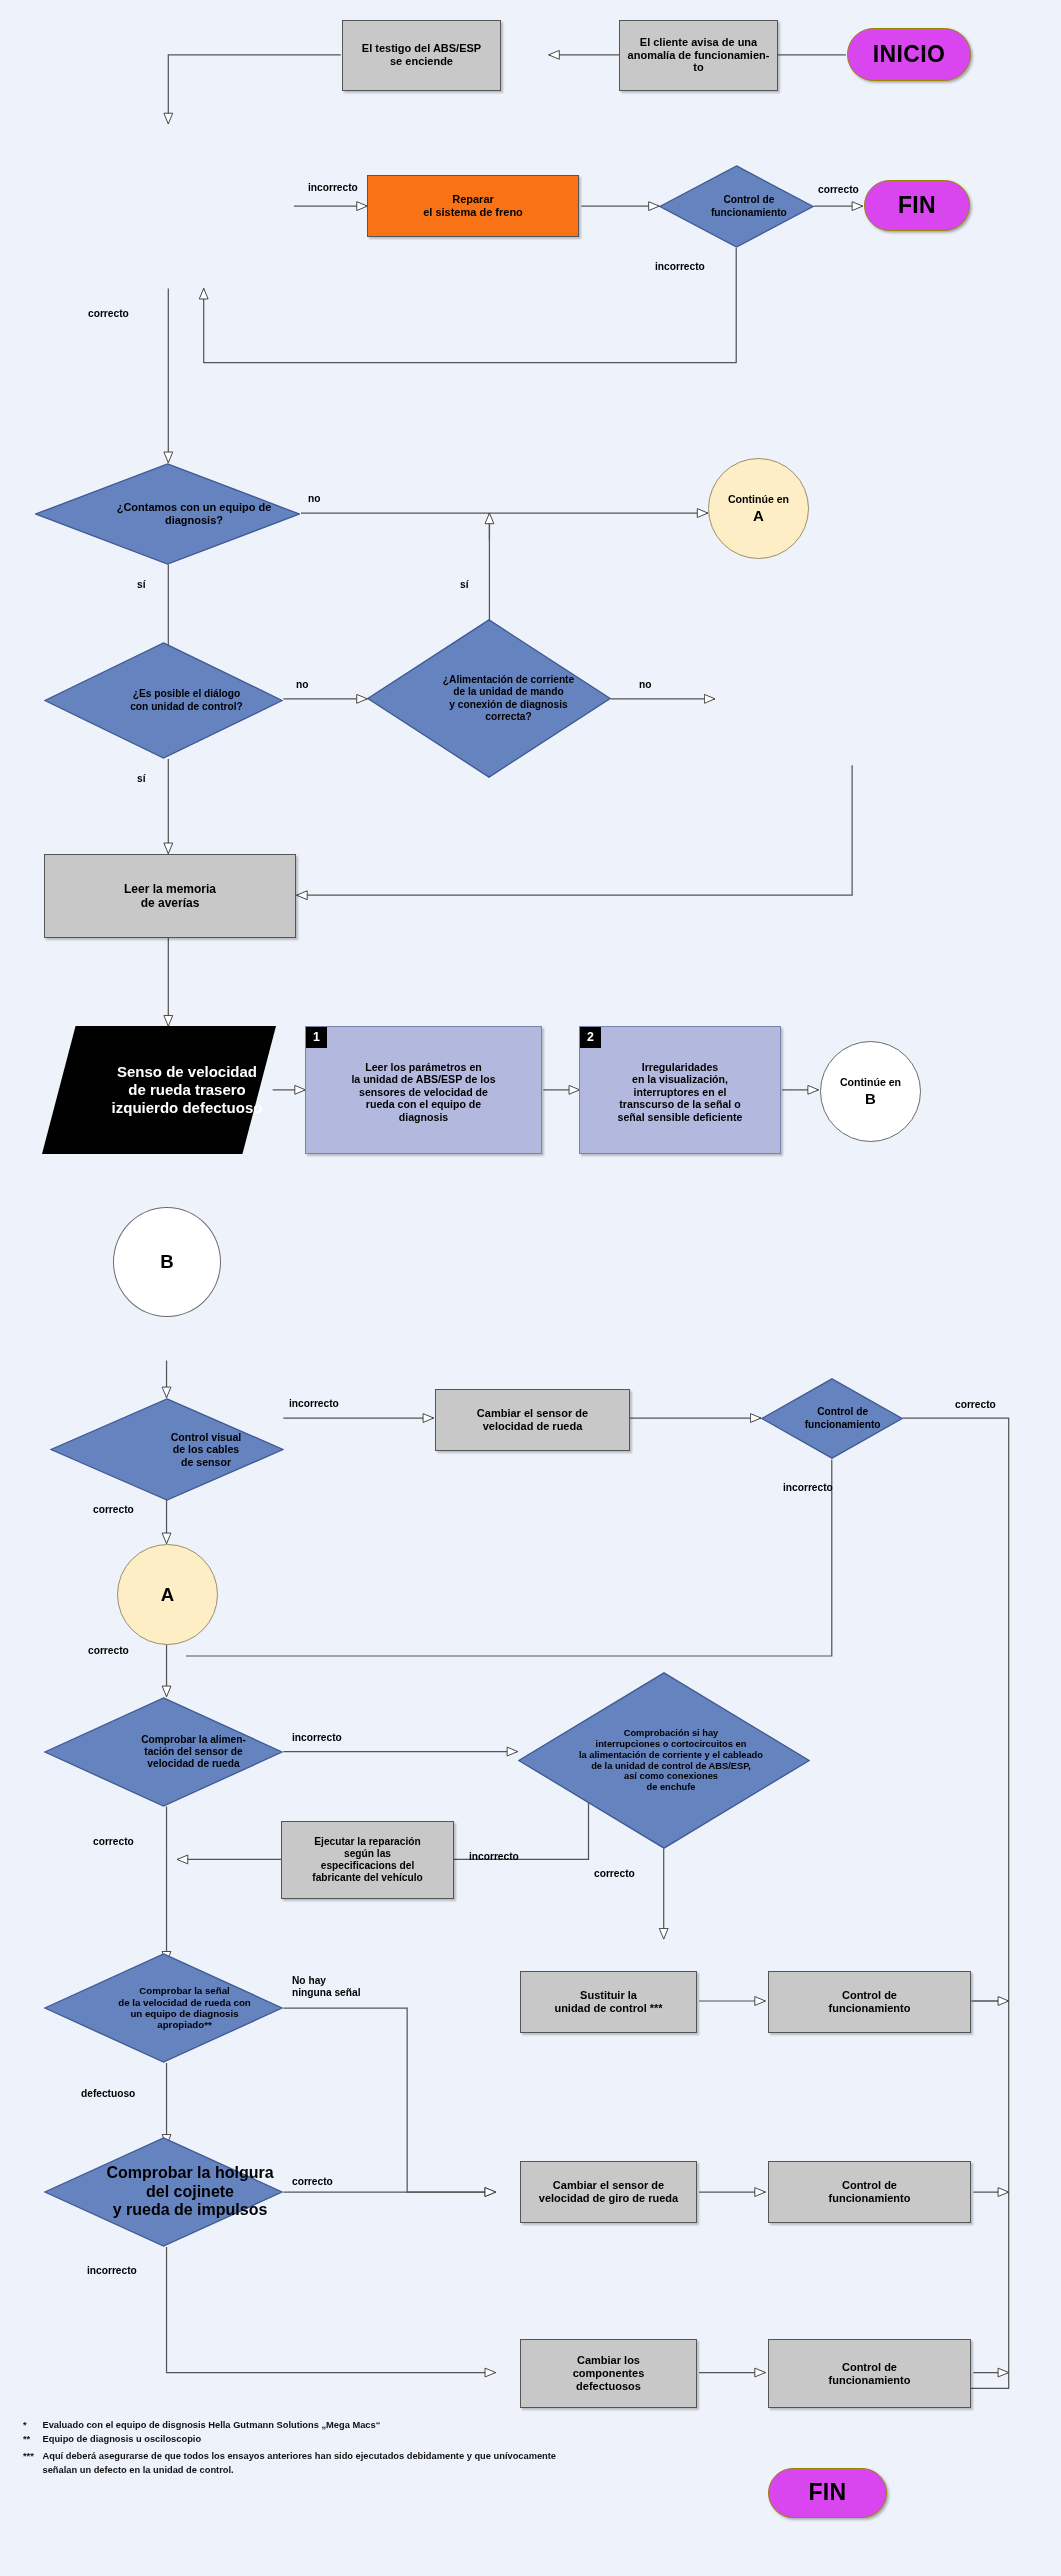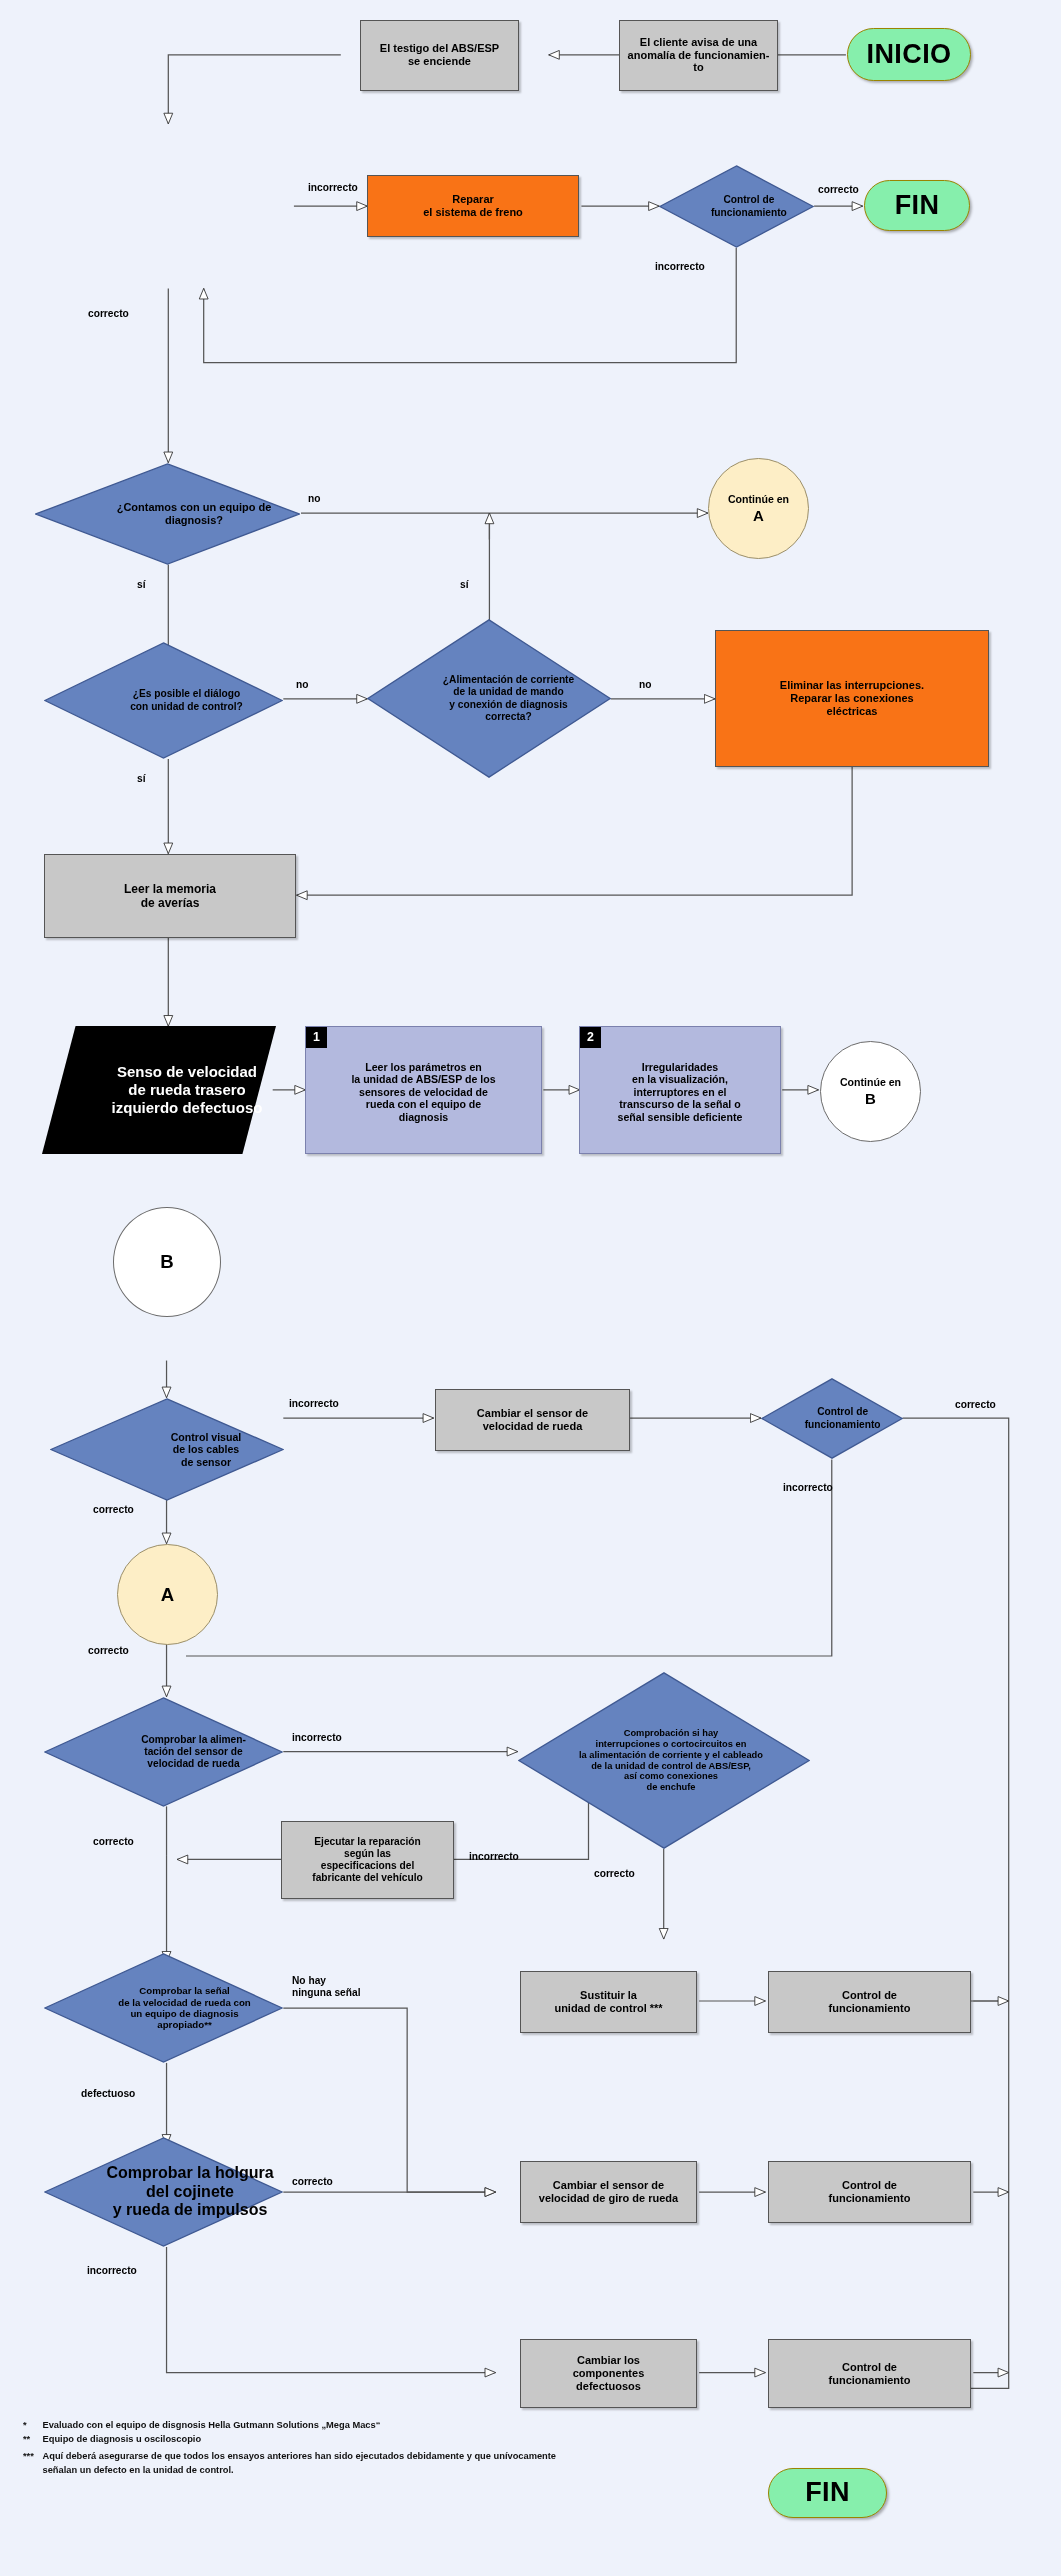--- a/index.html
+++ b/index.html
@@ -44,25 +44,25 @@
     background: #f97316;
     border: 0.9px solid #555;
     box-shadow: 1.8px 1.8px 1.8px rgba(0,0,0,0.22);
   }
   .proc-lav2 {
     background: #b3b9de;
     border: 0.9px solid #7b81ad;
     box-shadow: 1.8px 1.8px 1.8px rgba(0,0,0,0.22);
   }
   .terminator {
-    background: #86efac;
+    background: #d946ef;
     border: 0.9px solid #9a8400;
     border-radius: 30px;
     box-shadow: 1.8px 1.8px 2.7px rgba(0,0,0,0.3);
-    font-size: 27px;
+    font-size: 23px;
     letter-spacing: 0.4px;
   }
   .circle-white {
     background: #ffffff;
     border: 0.9px solid #6b6b6b;
     border-radius: 50%;
   }
   .circle-cream {
     background: #fdeec6;
     border: 0.9px solid #9b8f6a;
@@ -239,21 +239,21 @@
       <path d="M1100,2682 L1140,2682" marker-end="url(#ar)"></path>
     </g>
   </svg>
 
   <div class="node terminator" style="left:847px; top:28px; width:124px; height:53px;">INICIO</div>
 
   <div class="node proc-gray" style="left:619px; top:19.5px; width:159px; height:71px; font-size:11px;">El cliente avisa de una
 anomalía de funcionamien-
 to</div>
 
-  <div class="node proc-gray" style="left:360px; top:19.5px; width:159px; height:71px; font-size:11px;">El testigo del ABS/ESP
+  <div class="node proc-gray" style="left:342px; top:19.5px; width:159px; height:71px; font-size:11px;">El testigo del ABS/ESP
 se enciende</div>
 
 
   <div class="node proc-lav" style="left:367px; top:175px; width:212px; height:62px; font-size:11px;">Reparar
 el sistema de freno</div>
 
   <div class="diamond-wrap" style="left:659px; top:165px; width:155px; height:83px;">
     <svg class="dshape" viewBox="0 0 175 94" preserveAspectRatio="none">
       <polygon points="87.5,1 174,47 87.5,93 1,47" fill="#6583bf" stroke="#3f5992" stroke-width="1.5"></polygon>
     </svg>
@@ -287,23 +287,20 @@
   <div class="diamond-wrap" style="left:367px; top:619px; width:244px; height:159px;">
     <svg class="dshape" viewBox="0 0 276 180" preserveAspectRatio="none">
       <polygon points="138,1 275,90 138,179 1,90" fill="#6583bf" stroke="#3f5992" stroke-width="1.5"></polygon>
     </svg>
     <div class="dlabel" style="font-size:10.2px; padding:0 19.5px;">¿Alimentación de corriente
 de la unidad de mando
 y conexión de diagnosis
 correcta?</div>
   </div>
 
-  <div class="node proc-lav" style="left:715px; top:630px; width:274px; height:137px; font-size:11px;">Eliminar las interrupciones.
-Reparar las conexiones
-eléctricas</div>
 
   <div class="node proc-gray" style="left:44px; top:854px; width:252px; height:84px; font-size:12px;">Leer la memoria
 de averías</div>
 
   <div class="para-black" style="left:42px; top:1026px; width:234px; height:128px;">
     <svg class="pshape" viewBox="0 0 265 145" preserveAspectRatio="none">
       <polygon points="38,0 265,0 227,145 0,145" fill="#000000"></polygon>
     </svg>
     <div class="plabel" style="font-size:15px; padding:0 28px;">Senso de velocidad
 de rueda trasero

